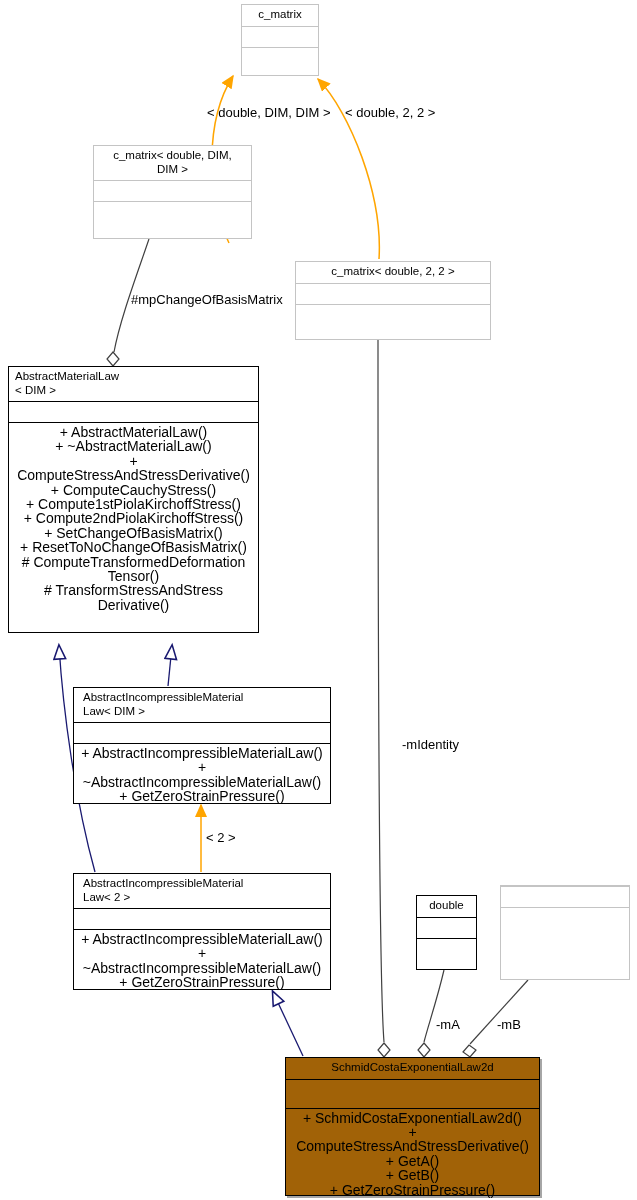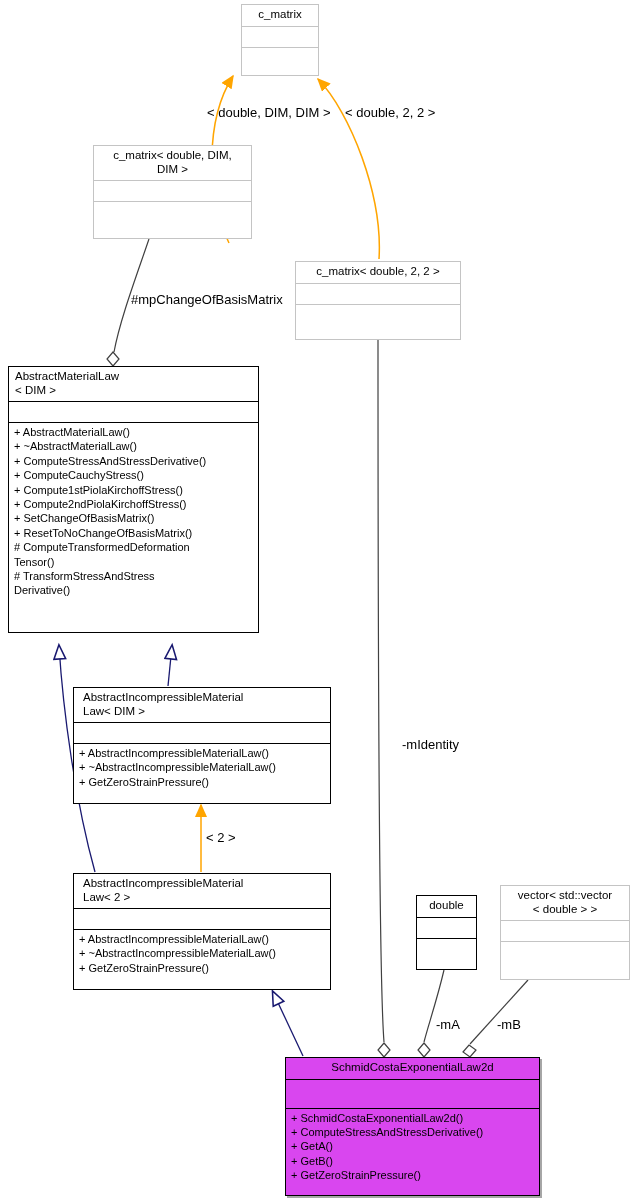--- a/index.html
+++ b/index.html
@@ -35,21 +35,21 @@
     flex-direction: column;
   }
   .umlbox.thin {
     border: 1px solid #c4c4c4;
   }
   .umlbox.thick {
     border: 1px solid #000000;
   }
   .umlbox.highlight {
     border: 1px solid #000000;
-    background: #d946ef;
+    background: #a16207;
     box-shadow: 2px 2px 0 rgba(0,0,0,0.35);
   }
   .sec-title {
     text-align: center;
     font-size: 11.5px;
     color: #000;
     line-height: 13.5px;
     padding: 3px 4px 4px 4px;
     white-space: pre-line;
   }
@@ -60,25 +60,26 @@
     border-top: 1px solid #000000;
   }
   .sec-attrs {
     min-height: 16px;
     font-size: 11.5px;
     line-height: 14px;
     padding: 2px 5px;
     color: #000;
   }
   .sec-methods {
-    font-size: 11px;
+    font-size: 14px;
     line-height: 14.4px;
     padding: 2px 5px 3px 5px;
     color: #000;
     flex: 1;
+    text-align: center;
   }
   .sec-methods div {
     white-space: pre-wrap;
   }
   .edge-label {
     position: absolute;
     font-size: 13px;
     color: #000;
     white-space: nowrap;
     line-height: 13px;
@@ -130,21 +131,21 @@
     <div class="sec-methods sec-div-thin"></div>
   </div>
 
   <div class="umlbox thin" style="left:93px; top:145px; width:159px; height:94px;">
     <div class="sec-title">c_matrix&lt; double, DIM,
 DIM &gt;</div>
     <div class="sec-attrs sec-div-thin"></div>
     <div class="sec-methods sec-div-thin"></div>
   </div>
 
-  <div class="umlbox thin" style="left:295px; top:261px; width:166px; height:79px;">
+  <div class="umlbox thin" style="left:295px; top:261px; width:196px; height:79px;">
     <div class="sec-title">c_matrix&lt; double, 2, 2 &gt;</div>
     <div class="sec-attrs sec-div-thin"></div>
     <div class="sec-methods sec-div-thin"></div>
   </div>
 
   <div class="umlbox thick" style="left:8px; top:366px; width:251px; height:267px;">
     <div class="sec-title" style="text-align:left; padding-left:6px;">AbstractMaterialLaw
            &lt; DIM &gt;</div>
     <div class="sec-attrs sec-div-thick"></div>
     <div class="sec-methods sec-div-thick">
@@ -185,22 +186,20 @@
     </div>
   </div>
 
   <div class="umlbox thick" style="left:416px; top:895px; width:61px; height:75px;">
     <div class="sec-title">double</div>
     <div class="sec-attrs sec-div-thick"></div>
     <div class="sec-methods sec-div-thick"></div>
   </div>
 
   <div class="umlbox thin" style="left:500px; top:885px; width:130px; height:95px;">
-    <div class="sec-title">vector&lt; std::vector
-&lt; double &gt; &gt;</div>
     <div class="sec-attrs sec-div-thin"></div>
     <div class="sec-methods sec-div-thin"></div>
   </div>
 
   <div class="umlbox highlight" style="left:285px; top:1057px; width:255px; height:139px;">
     <div class="sec-title">SchmidCostaExponentialLaw2d</div>
     <div class="sec-attrs sec-div-thick" style="min-height:24px;"></div>
     <div class="sec-methods sec-div-thick">
       <div>+ SchmidCostaExponentialLaw2d()</div>
       <div>+ ComputeStressAndStressDerivative()</div>

